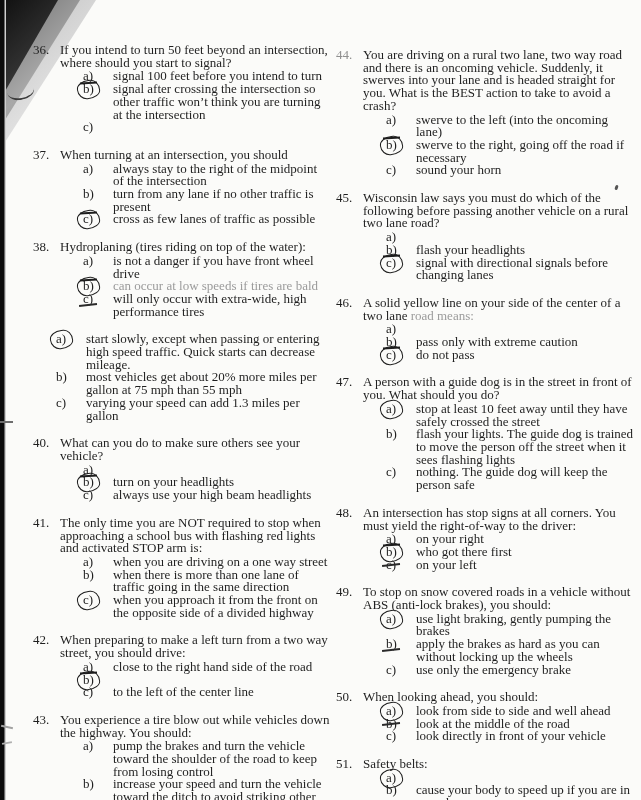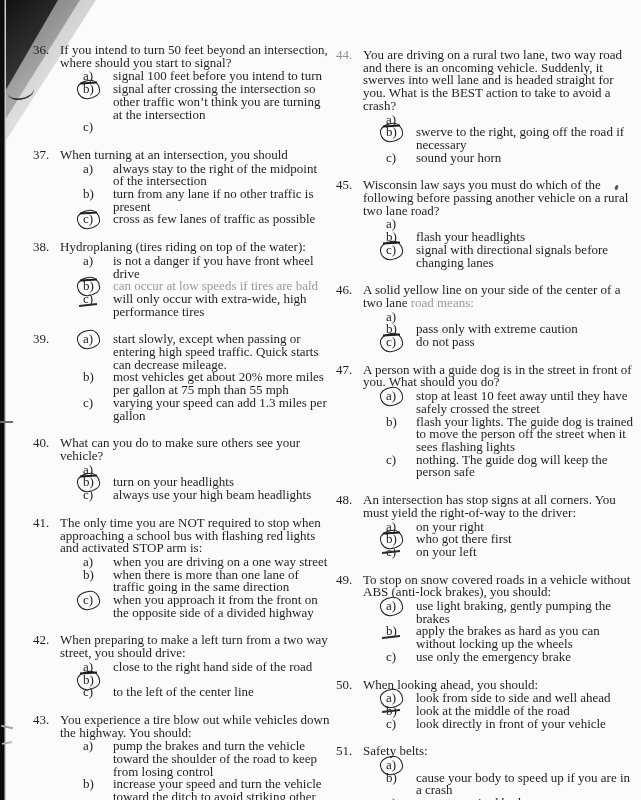--- a/index.html
+++ b/index.html
@@ -139,21 +139,20 @@
           <span class="letter circle">b)</span>
           <span class="otext faded">can occur at low speeds if tires are bald</span>
         </div>
         <div class="option">
           <span class="letter strike">c)</span>
           <span class="otext">will only occur with extra-wide, high performance tires</span>
         </div>
       </div>
     </div>
     <div class="question">
-      <span class="qnum">39.</span>
       <div class="qbody">
         <div class="option">
           <span class="letter circle">a)</span>
           <span class="otext">start slowly, except when passing or entering high speed traffic. Quick starts can decrease mileage.</span>
         </div>
         <div class="option">
           <span class="letter">b)</span>
           <span class="otext">most vehicles get about 20% more miles per gallon at 75 mph than 55 mph</span>
         </div>
         <div class="option">
@@ -226,23 +225,24 @@
           <span class="letter">b)</span>
           <span class="otext">increase your speed and turn the vehicle toward the ditch to avoid striking other vehicles</span>
         </div>
       </div>
     </div>
   </div>
 <div class="col" id="col-right">
     <div class="question">
       <span class="qnum degraded">44.</span>
       <div class="qbody">
-        <div class="qtext"><span>You are driving on a rural two lane, two way road and there is an oncoming vehicle.  Suddenly, it swerves into well lane and is headed straight for you.  What is the BEST action to take to avoid a crash?</span></div>
-        <div class="option">
-          <span class="letter underline">a)</span>
+        <div class="qtext"><span>You are driving on a rural two lane, two way road and there is an oncoming vehicle.  Suddenly, it swerves into your lane and is headed straight for you.  What is the BEST action to take to avoid a crash?</span></div>
+        <div class="option">
+          <span class="letter underline">a)</span>
+          <span class="otext">swerve to the left (into the oncoming lane)</span>
         </div>
         <div class="option">
           <span class="letter circle">b)</span>
           <span class="otext">swerve to the right, going off the road if necessary</span>
         </div>
         <div class="option">
           <span class="letter">c)</span>
           <span class="otext">sound your horn</span>
         </div>
       </div>

